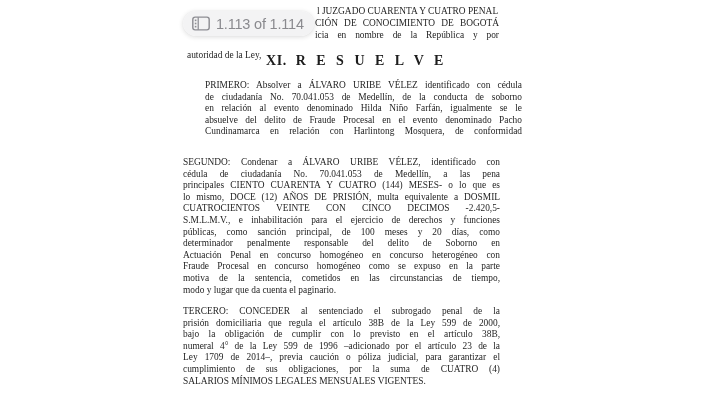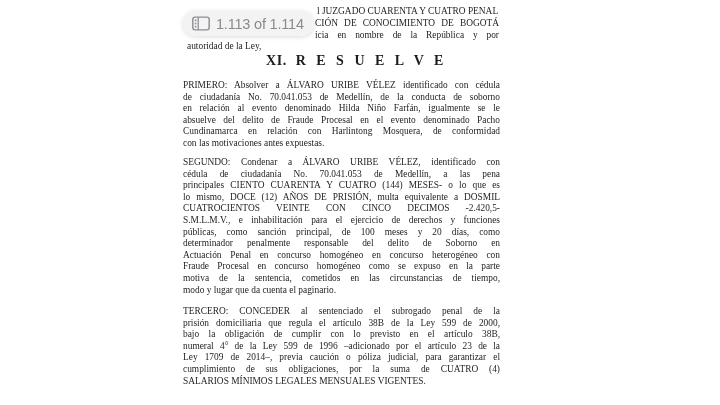--- a/index.html
+++ b/index.html
@@ -21,27 +21,27 @@
     font-weight:bold; font-size:14px; line-height:12px; color:#1d1d1d;
   }
   .heading .num { margin-right:9px; letter-spacing:0.5px; }
   .heading .title { letter-spacing:3.5px; }
   .para {
     position:absolute; left:183px; width:317px;
     font-size:9.4px; line-height:11.6px; color:#242424;
   }
   .para .line { text-align:justify; text-align-last:justify; }
   .para .line.last { text-align-last:left; }
-  #para-primero { top:80px; }
+  #para-primero { top:80px;margin-left:22px; }
   #para-segundo { top:157px; }
   #para-tercero { top:306px; }
   #frag-1 { left:317px; top:6px; }
   #frag-2 { left:315px; top:18px; width:184px; }
   #frag-3 { left:315px; top:30px; width:184px; }
-  #frag-4 { left:187px; top:41px; }
+  #frag-4 { left:187px; top:50px; }
   
   .pill {
     position:absolute; left:183px; top:11px; height:25px;
     display:flex; align-items:center; gap:6px; padding:0 10px 0 9px;
     background:rgba(243,243,244,0.97);
     border-radius:13px;
     box-shadow:0 1px 5px rgba(0,0,0,0.14), 0 0 1px rgba(0,0,0,0.08);
     cursor:pointer;
   }
   .pill-icon { display:flex; align-items:center; }
@@ -69,21 +69,20 @@
     <div class="heading">
       <span class="num">XI.</span><span class="title">R E S U E L V E</span>
     </div>
 
     <div class="para" id="para-primero">
         <div class="line">PRIMERO: Absolver a ÁLVARO URIBE VÉLEZ identificado con cédula</div>
         <div class="line">de ciudadanía No. 70.041.053 de Medellín, de la conducta de soborno</div>
         <div class="line">en relación al evento denominado Hilda Niño Farfán, igualmente se le</div>
         <div class="line">absuelve del delito de Fraude Procesal en el evento denominado Pacho</div>
         <div class="line">Cundinamarca en relación con Harlintong Mosquera, de conformidad</div>
-        <div class="line last">con las motivaciones antes expuestas.</div>
       </div>
 
     <div class="para" id="para-segundo">
         <div class="line">SEGUNDO: Condenar a ÁLVARO URIBE VÉLEZ, identificado con</div>
         <div class="line">cédula de ciudadanía No. 70.041.053 de Medellín,  a las pena</div>
         <div class="line">principales CIENTO CUARENTA Y CUATRO (144) MESES- o lo que es</div>
         <div class="line">lo mismo, DOCE (12) AÑOS DE PRISIÓN, multa equivalente a DOSMIL</div>
         <div class="line">CUATROCIENTOS VEINTE CON CINCO DECIMOS -2.420,5-</div>
         <div class="line">S.M.L.M.V., e inhabilitación para el ejercicio de derechos y funciones</div>
         <div class="line">públicas, como sanción principal, de 100 meses y 20 días,  como</div>

